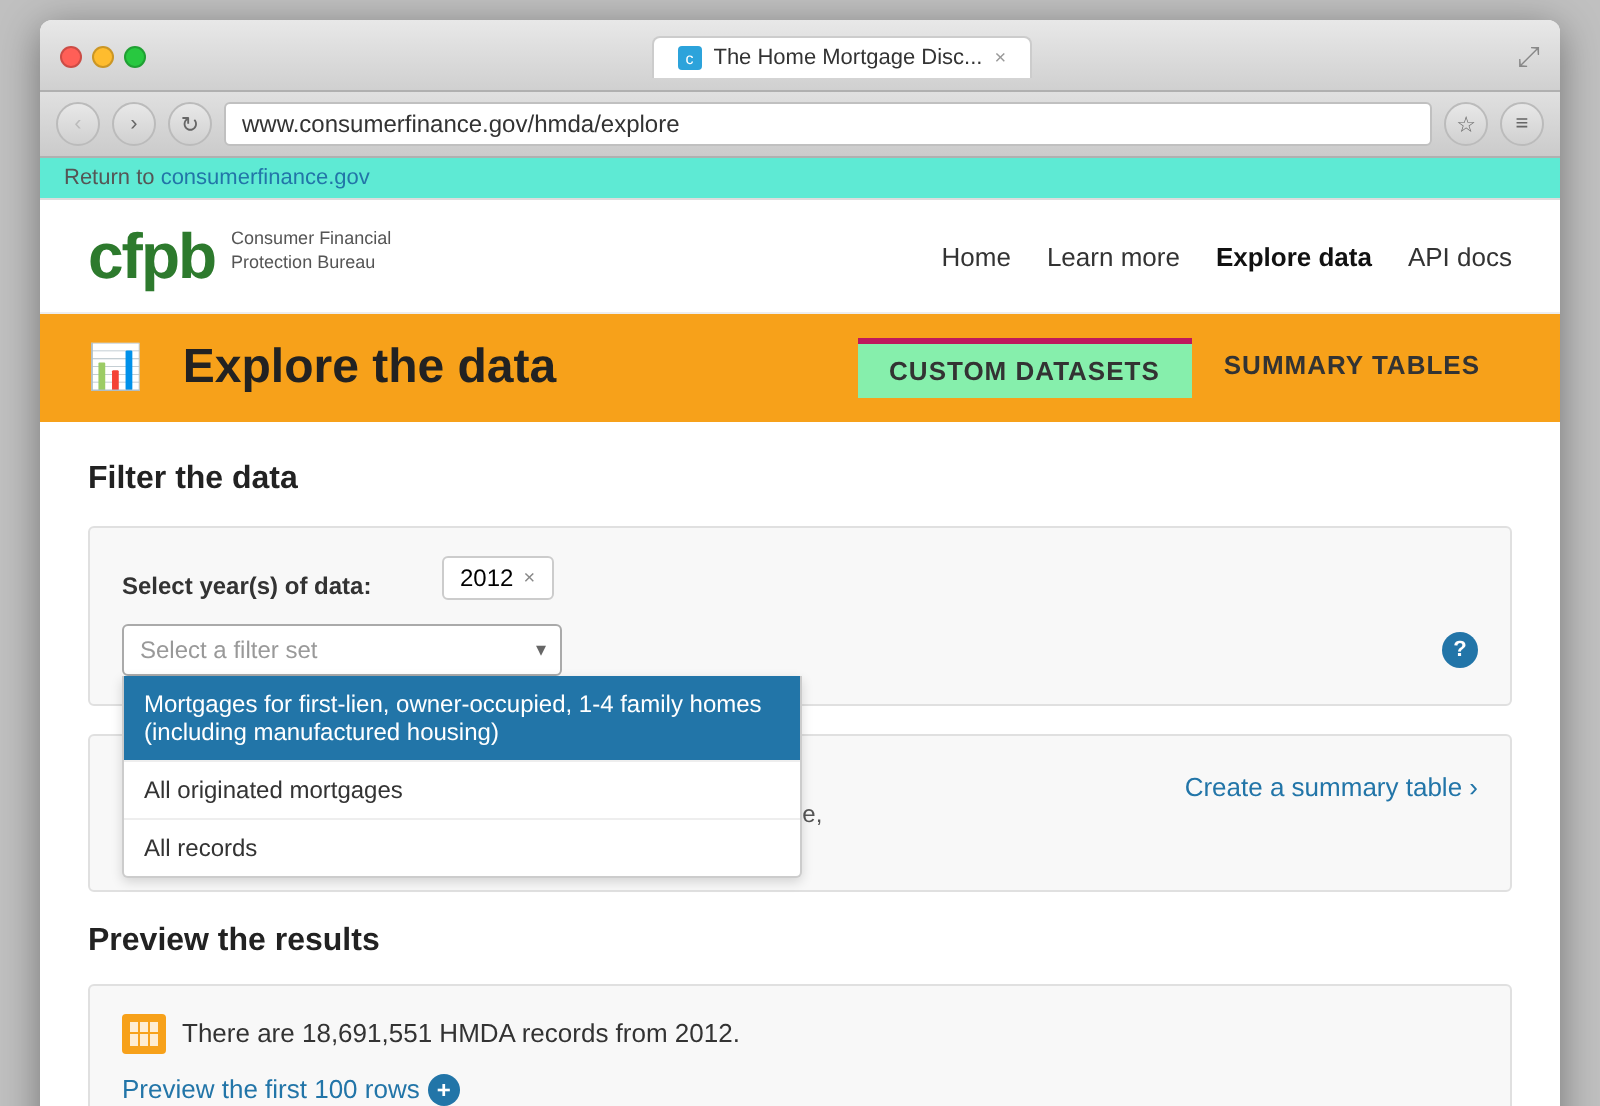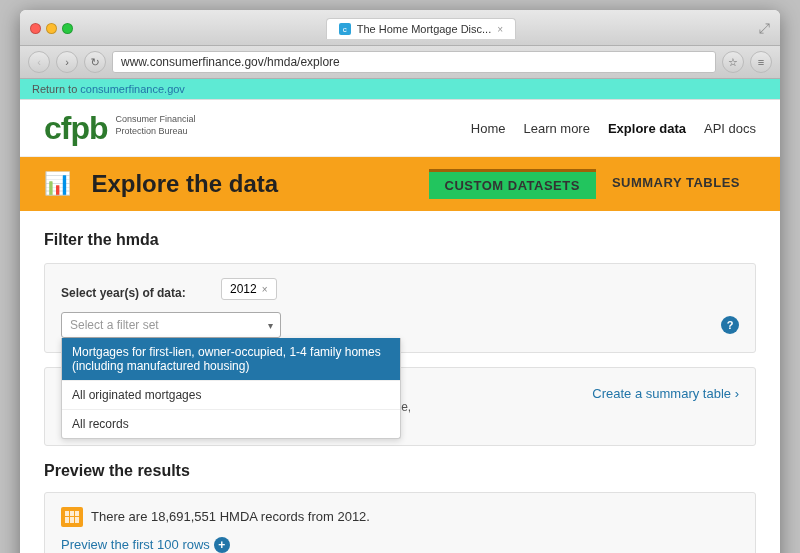--- a/index.html
+++ b/index.html
@@ -190,23 +190,23 @@
     .hero-tab {
       padding: 6px 16px;
       font-size: 13px;
       font-weight: bold;
       color: #333;
       cursor: pointer;
       text-transform: uppercase;
       letter-spacing: 0.5px;
     }
     .hero-tab.active {
-      background: #22c55e;
-      color: #333;
-      border-top: 3px solid #a16207;
+      background: #86efac;
+      color: #333;
+      border-top: 3px solid #be185d;
     }
     
     .main-content {
       padding: 20px 24px;
     }
     .section-title {
       font-size: 16px;
       font-weight: bold;
       color: #222;
       margin-bottom: 14px;
@@ -457,21 +457,21 @@
     <div class="hero-bar">
       <span class="hero-icon">📊</span>
       <span class="hero-title">Explore the data</span>
       <div class="hero-tabs">
         <div class="hero-tab active">CUSTOM DATASETS</div>
         <div class="hero-tab">SUMMARY TABLES</div>
       </div>
     </div>
 
     <div class="main-content">
-      <div class="section-title">Filter the hmda</div>
+      <div class="section-title">Filter the data</div>
 
       <div class="filter-box">
 
         <div class="filter-row">
           <div class="filter-label">Select year(s) of data:</div>
           <div class="filter-control">
             <span class="year-tag">
               <span>2012</span>
               <span class="year-tag-x">×</span>
             </span>

